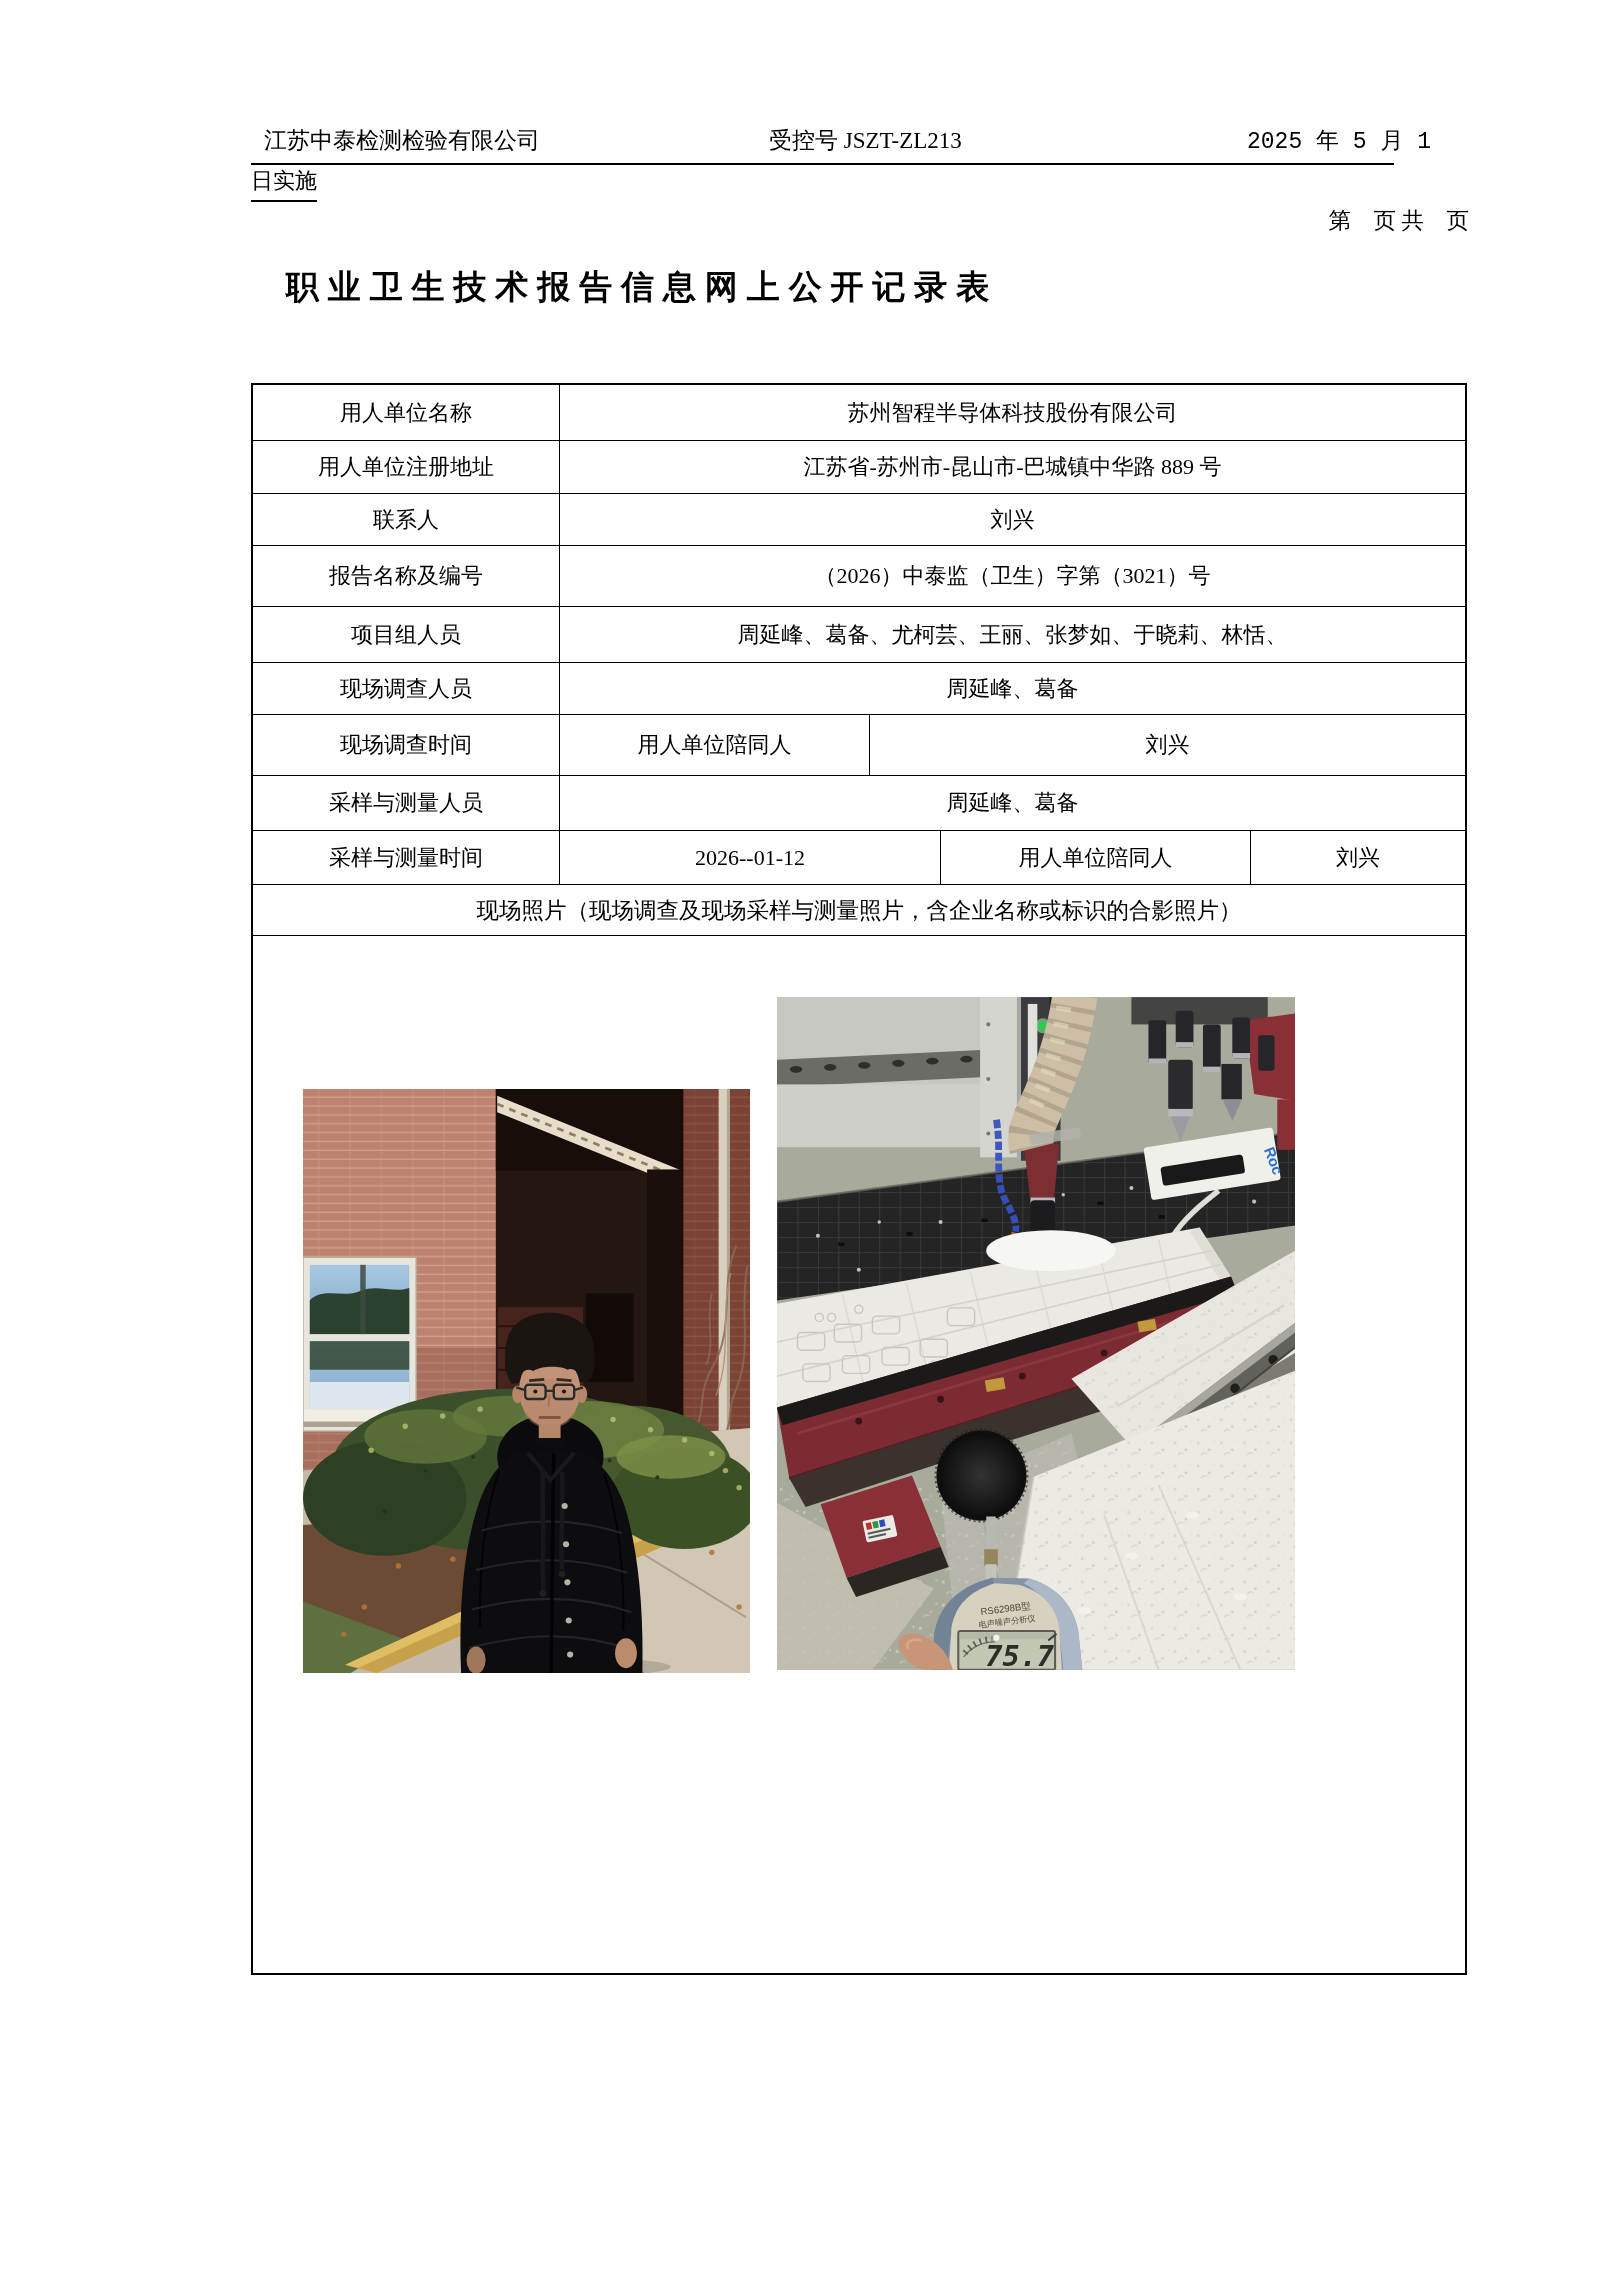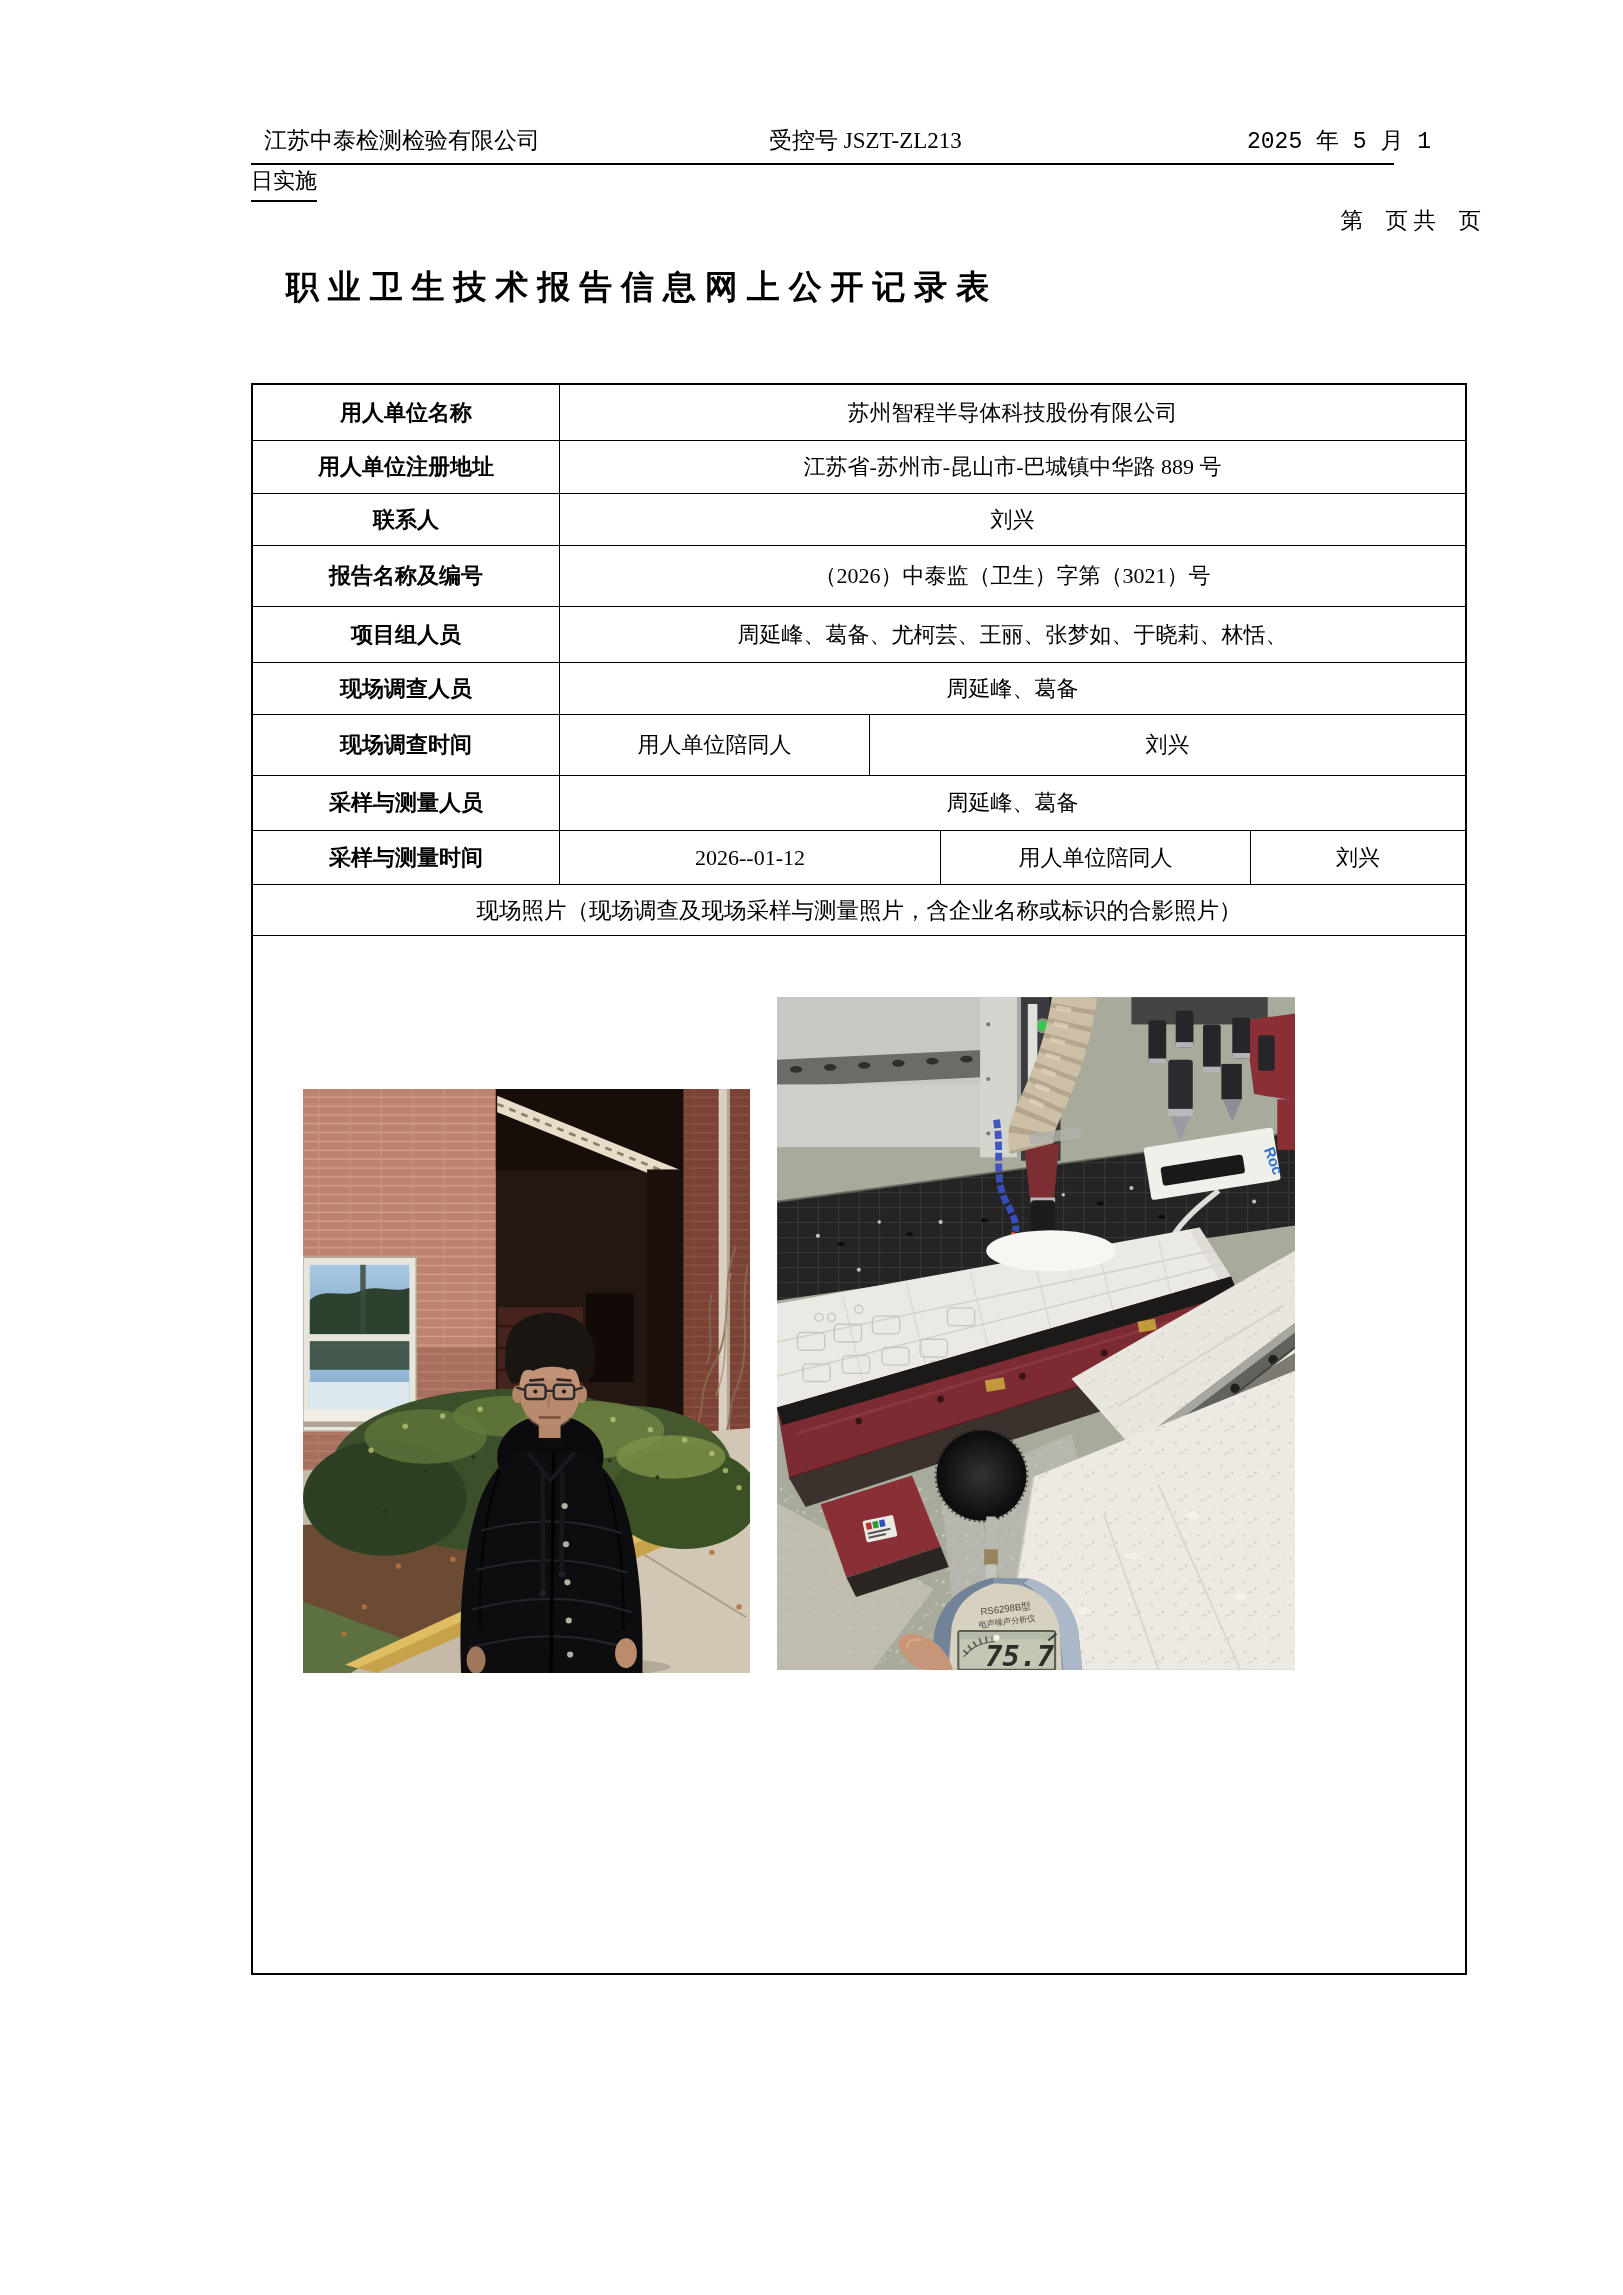--- a/index.html
+++ b/index.html
@@ -5,33 +5,33 @@
   html,body{margin:0;padding:0;background:#fff;}
   .page{position:relative;width:1623px;height:2295px;background:#ffffff;overflow:hidden;
         font-family:"Liberation Serif","DejaVu Serif",serif;color:#000;}
   
   .hline1{position:absolute;left:251px;top:119px;width:1143px;height:44px;border-bottom:2px solid #000;}
   .hline1 span{position:absolute;bottom:6.8px;font-size:23px;white-space:nowrap;}
   .h-company{left:13px;}
   .h-ctrl{left:518px;margin-top:40px;}
   .h-date{left:996px;font-family:Liberation Mono, monospace;}
   .hline2{position:absolute;left:251px;top:166px;font-size:22px;border-bottom:2px solid #000;padding-bottom:4.1px;}
-  .pagenote{position:absolute;top:205px;right:142px;font-size:22.5px;white-space:pre;}
+  .pagenote{position:absolute;top:205px;right:154px;font-size:22.5px;white-space:pre;}
   .doctitle{position:absolute;top:265px;left:0;width:1284px;text-align:center;
             font-family:"Liberation Sans","DejaVu Sans",sans-serif;font-weight:bold;
             font-size:33px;letter-spacing:8.9px;}
   
   .tbl{position:absolute;left:251px;top:383px;width:1216px;height:1592px;border:2.7px solid #000;
        box-sizing:border-box;display:flex;flex-direction:column;}
   .row{display:flex;border-top:1.4px solid #000;box-sizing:border-box;flex:0 0 auto;}
   .row.first{border-top:none;}
   .c{display:flex;align-items:center;justify-content:center;text-align:center;
      border-left:1.4px solid #000;box-sizing:border-box;font-size:22px;overflow:hidden;white-space:nowrap;}
   .c:first-child{border-left:none;}
-  .w1{width:306px;font-weight:bold;} .w2{width:381px;} .w3{width:310px;} .wf{flex:1;font-family:Liberation Serif, serif;}
+  .w1{width:306px;} .w2{width:381px;} .w3{width:310px;} .wf{flex:1;font-family:Liberation Serif, serif;}
   .caption{font-size:22.5px;}
   .photorow{position:relative;}
   .photoL{position:absolute;left:50px;top:153px;width:447px;height:584px;}
   .photoR{position:absolute;left:524px;top:61px;width:518px;height:673px;}
   svg{display:block;}
 </style>
 </head>
 <body>
 
 <div class="page">

